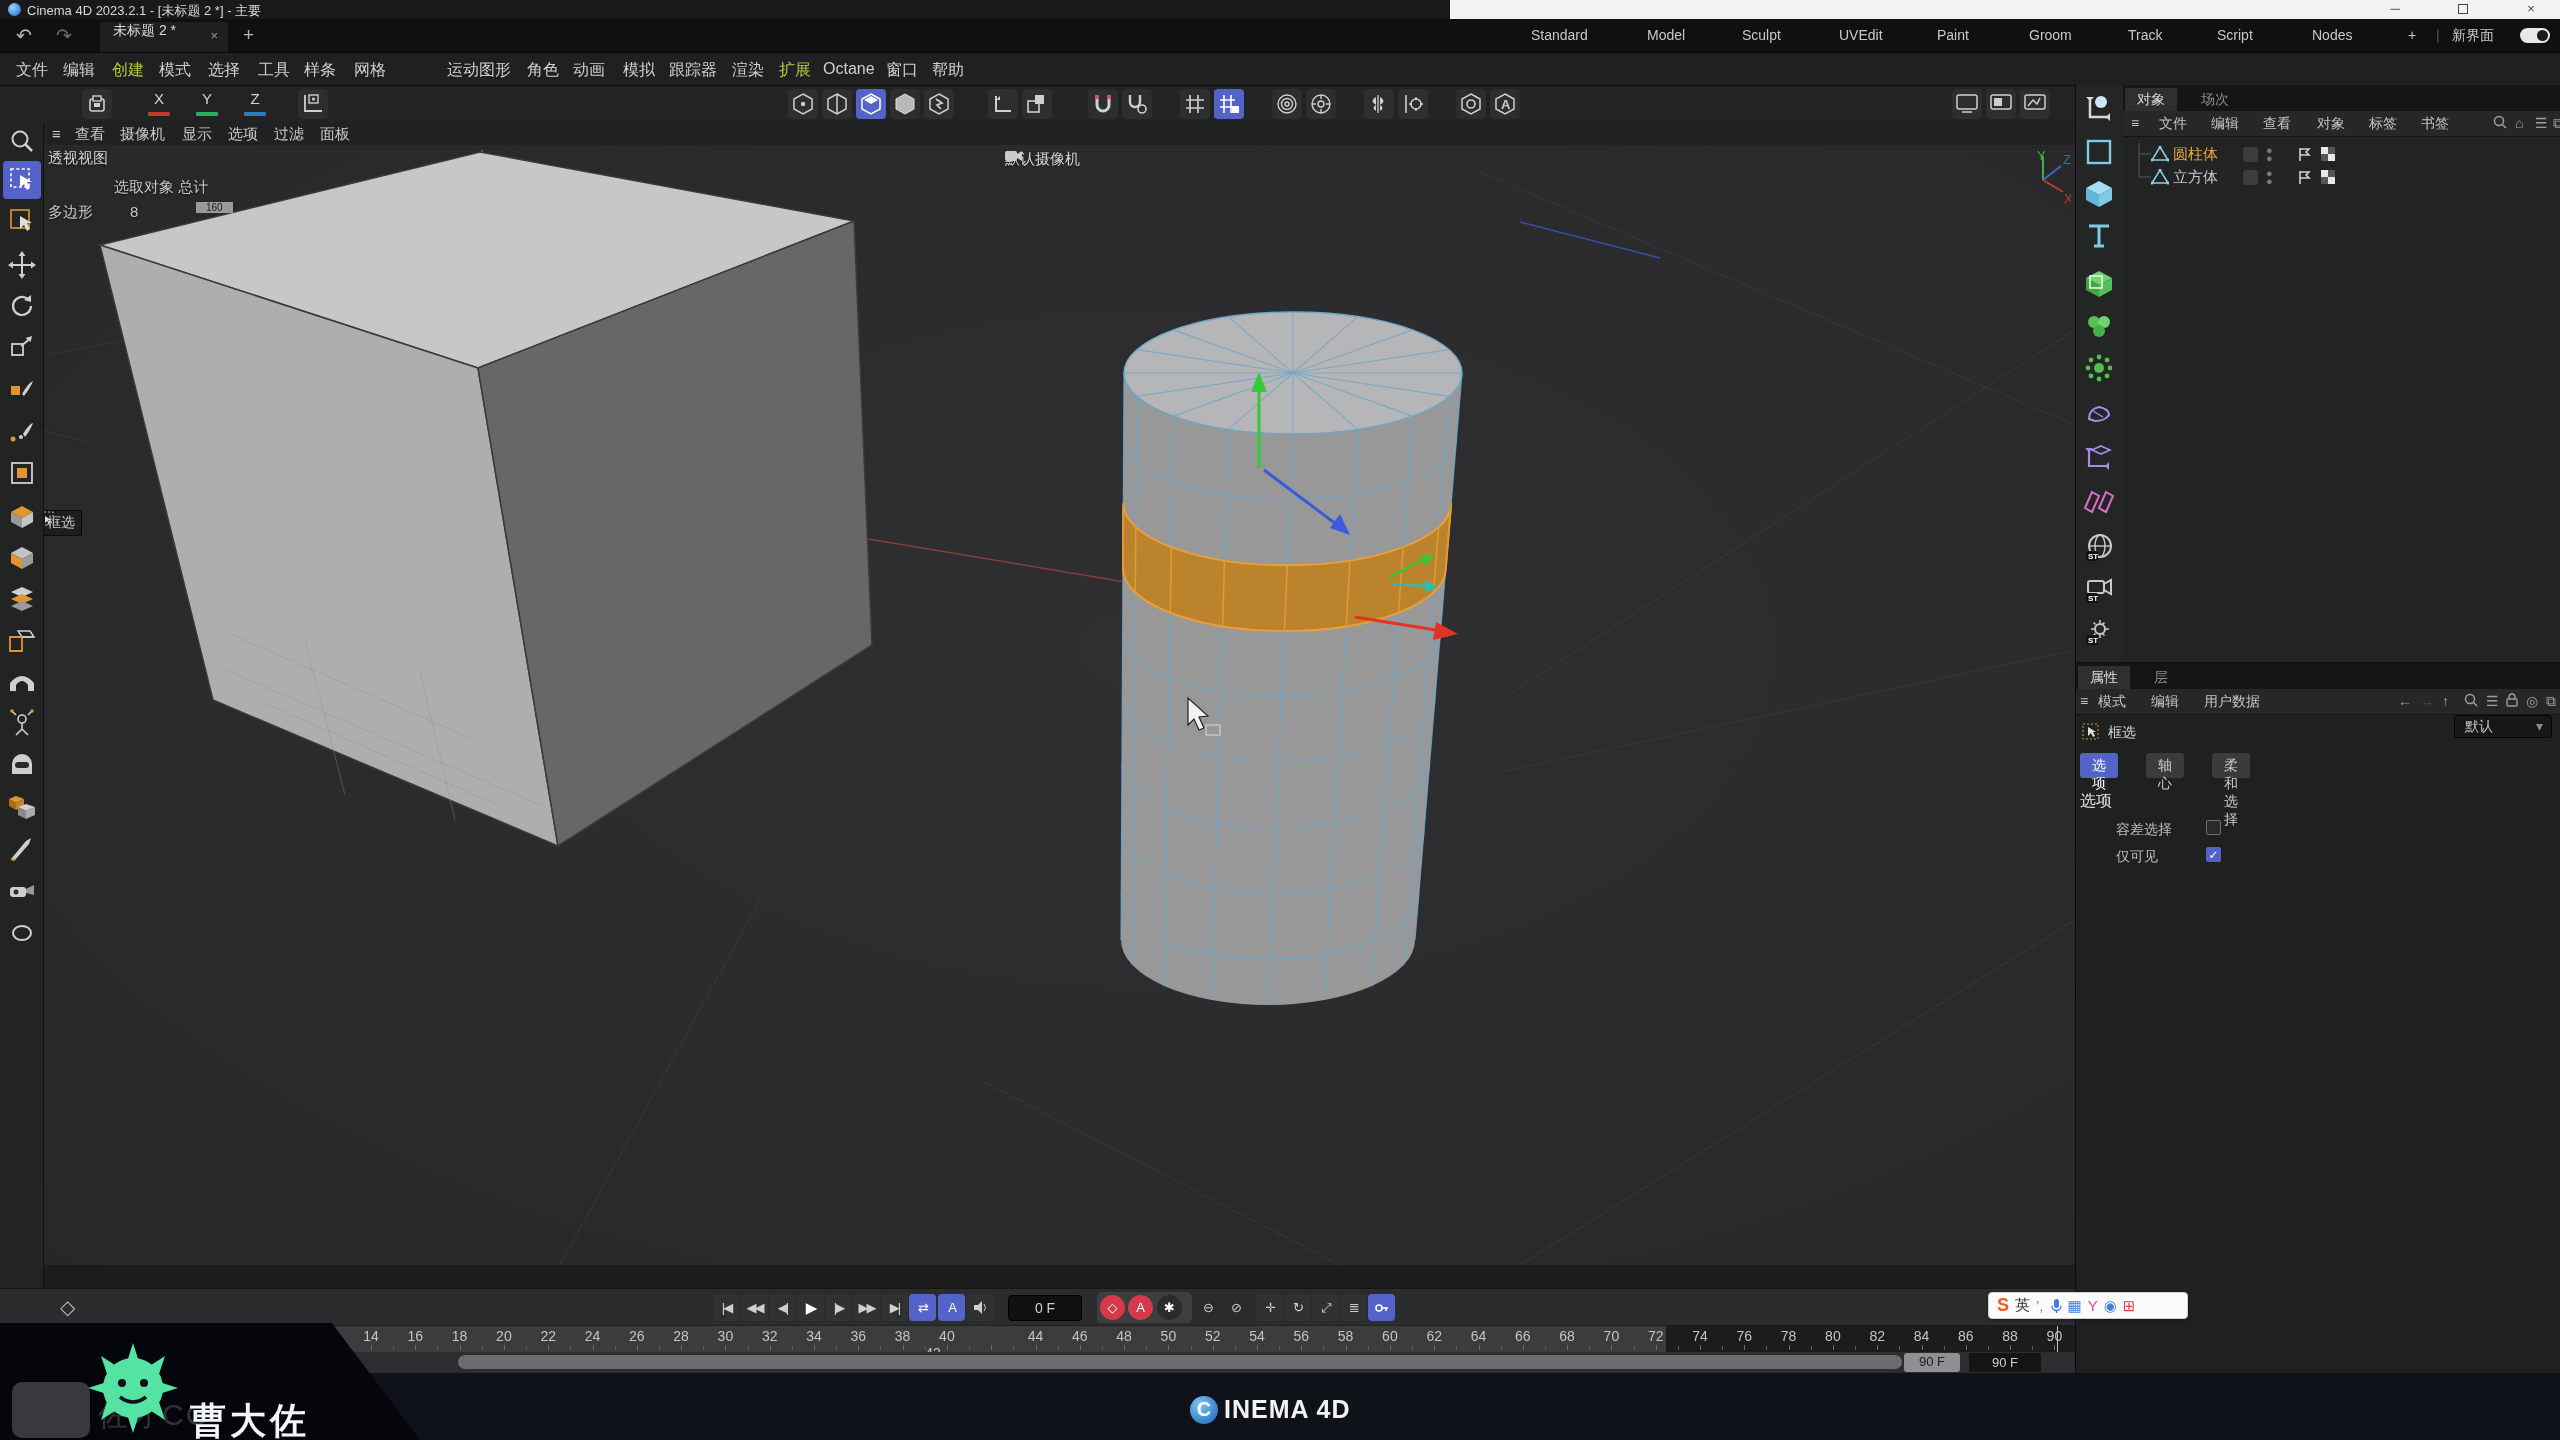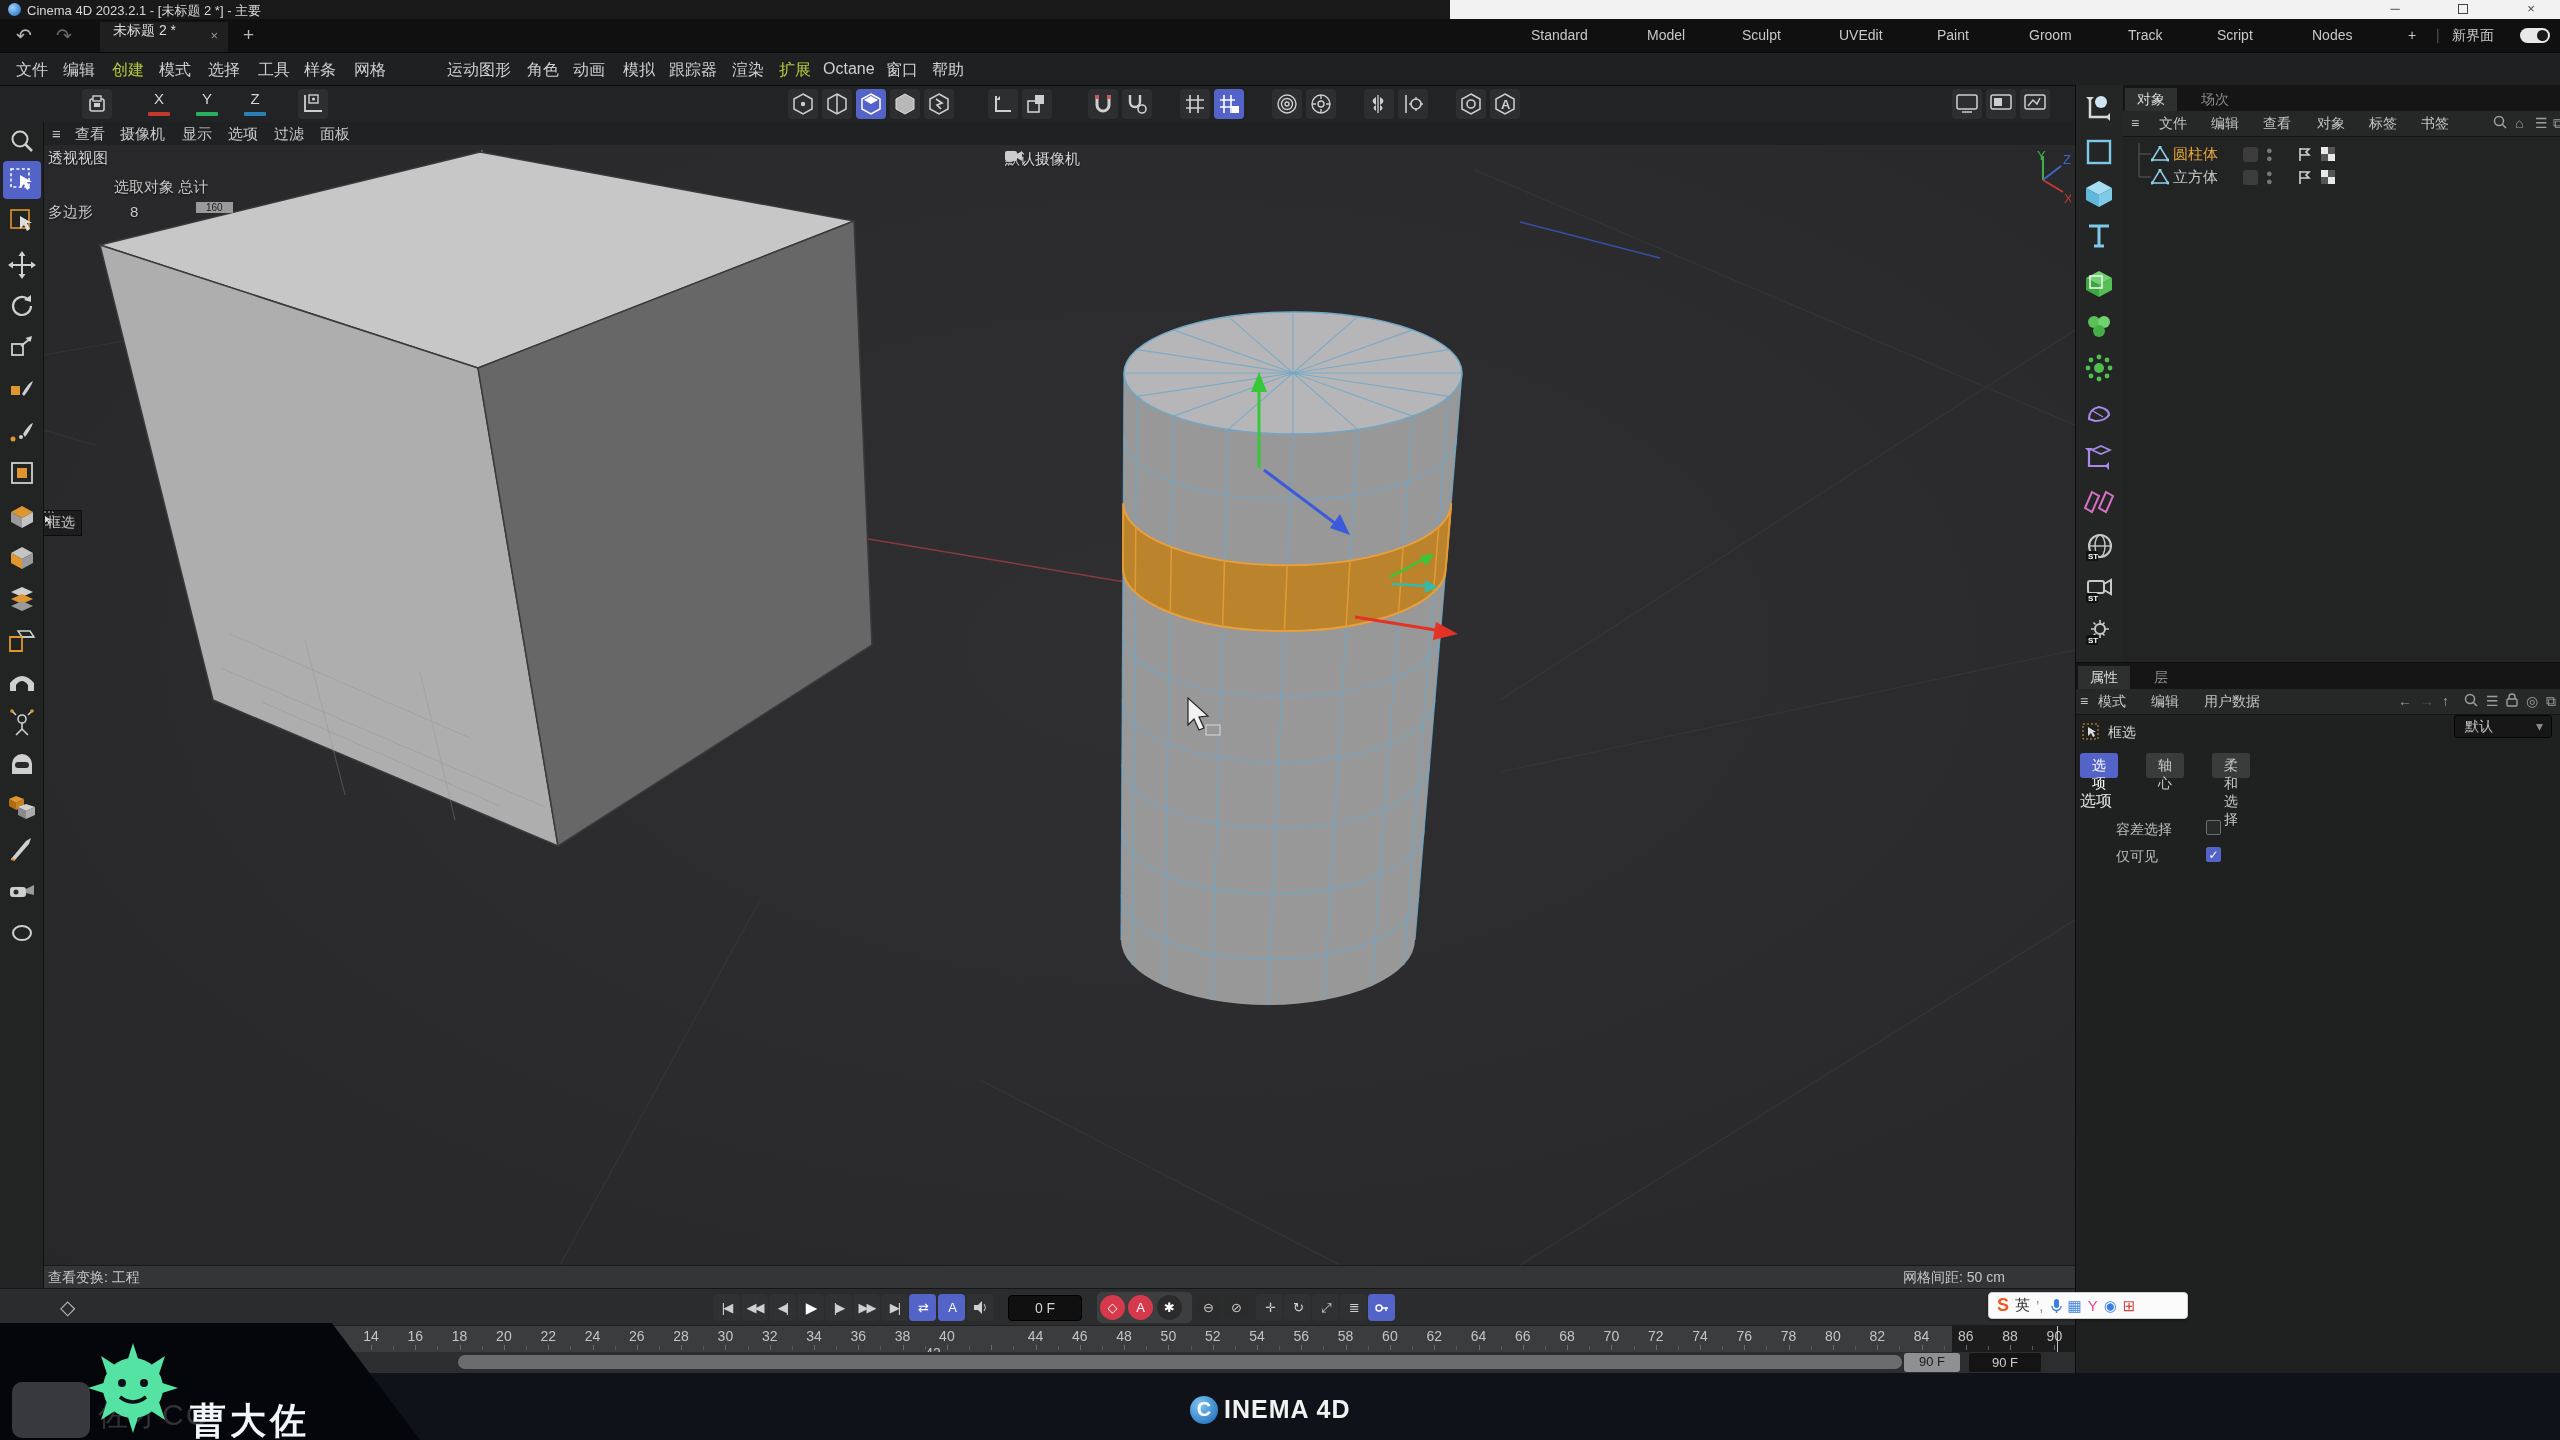--- a/index.html
+++ b/index.html
@@ -61,21 +61,21 @@
 #timeline { left:0; top:1288px; width:2075px; height:37px; background:#2a2c2d; border-top:1px solid #161616; }
 .pbtn { position:absolute; top:5px; width:27px; height:27px; border-radius:4px; background:#2f3132; color:#cfcfcf;
   font-size:13px; display:flex; align-items:center; justify-content:center; letter-spacing:-2px; }
 .pbtn.blue { background:#5463c8; color:#fff; }
 #framefield { position:absolute; left:1008px; top:6px; width:74px; height:26px; background:#101010; border:1px solid #000;
   border-radius:4px; color:#d0d0d0; font-size:14px; text-align:center; line-height:25px; }
 #recgroup { position:absolute; left:1097px; top:3px; width:95px; height:31px; background:#3c3e3f; border-radius:5px; }
 .cbtn { position:absolute; top:3px; width:25px; height:25px; border-radius:50%; color:#fff; font-size:13px;
   display:flex; align-items:center; justify-content:center; }
 
-#ruler { left:0; top:1325px; width:1952px; height:27px; background:#3a3c3d; border-top:1px solid #202020; }
+#ruler { left:0; top:1325px; width:1666px; height:27px; background:#3a3c3d; border-top:1px solid #202020; }
 .rnum { position:absolute; top:2px; font-size:14px; color:#c4c4c4; transform:translateX(-50%); }
 .rtick { position:absolute; top:19px; width:1px; height:5px; background:#6b6b6b; }
 #playhead { position:absolute; top:0; width:1px; height:27px; background:#c2c2c2; }
 
 #scrollstrip { left:0; top:1352px; width:2075px; height:30px; background:#2b2d2e; }
 #scrollbar { position:absolute; left:458px; top:3px; width:1444px; height:14px; border-radius:7px; background:#6a6c6d; }
 #endbox-light { position:absolute; left:1904px; top:1px; width:56px; height:19px; background:#8f9091; border-radius:3px;
   color:#1d1d1d; font-size:13px; text-align:center; line-height:18px; }
 #endbox-dark { position:absolute; left:1968px; top:0; width:74px; height:21px; background:#141414; border:1px solid #2e2e2e;
   border-radius:3px; color:#cfcfcf; font-size:13px; text-align:center; line-height:19px; }
@@ -569,24 +569,20 @@
     <svg style="left:1975px;top:3px" width="52" height="58">
       <line x1="24" y1="32" x2="24" y2="8" stroke="#3fae4a" stroke-width="2"></line>
       <line x1="24" y1="32" x2="42" y2="18" stroke="#3b66c4" stroke-width="2"></line>
       <line x1="24" y1="32" x2="44" y2="44" stroke="#c23a32" stroke-width="2"></line>
       <text x="18" y="12" fill="#3fae4a" font-size="13">Y</text>
       <text x="44" y="16" fill="#3b66c4" font-size="13">Z</text>
       <text x="45" y="55" fill="#c23a32" font-size="13">X</text>
     </svg>
   </div>
 
-  <div class="abs" id="vpstatus">
-    <div style="left:4px">查看变换: 工程</div>
-    <div style="left:1859px">网格间距: 50 cm</div>
-  </div>
 
   <div class="abs" id="timeline">
     <div style="position:absolute;left:60px;top:6px;color:#b9b9b9;font-size:20px">◇</div>
     <div id="playbtns"></div>
     <div class="pbtn blue" style="left:909px">⇄</div>
     <div class="pbtn blue" style="left:938px">A</div>
     <div class="pbtn" style="left:967px">
       <svg width="14" height="13">
           <path d="M0 4 L4 4 L8 0 L8 13 L4 9 L0 9 z" fill="#cfcfcf"></path>
           <path d="M10 3 Q13 6.5 10 10" stroke="#cfcfcf" fill="none"></path>

